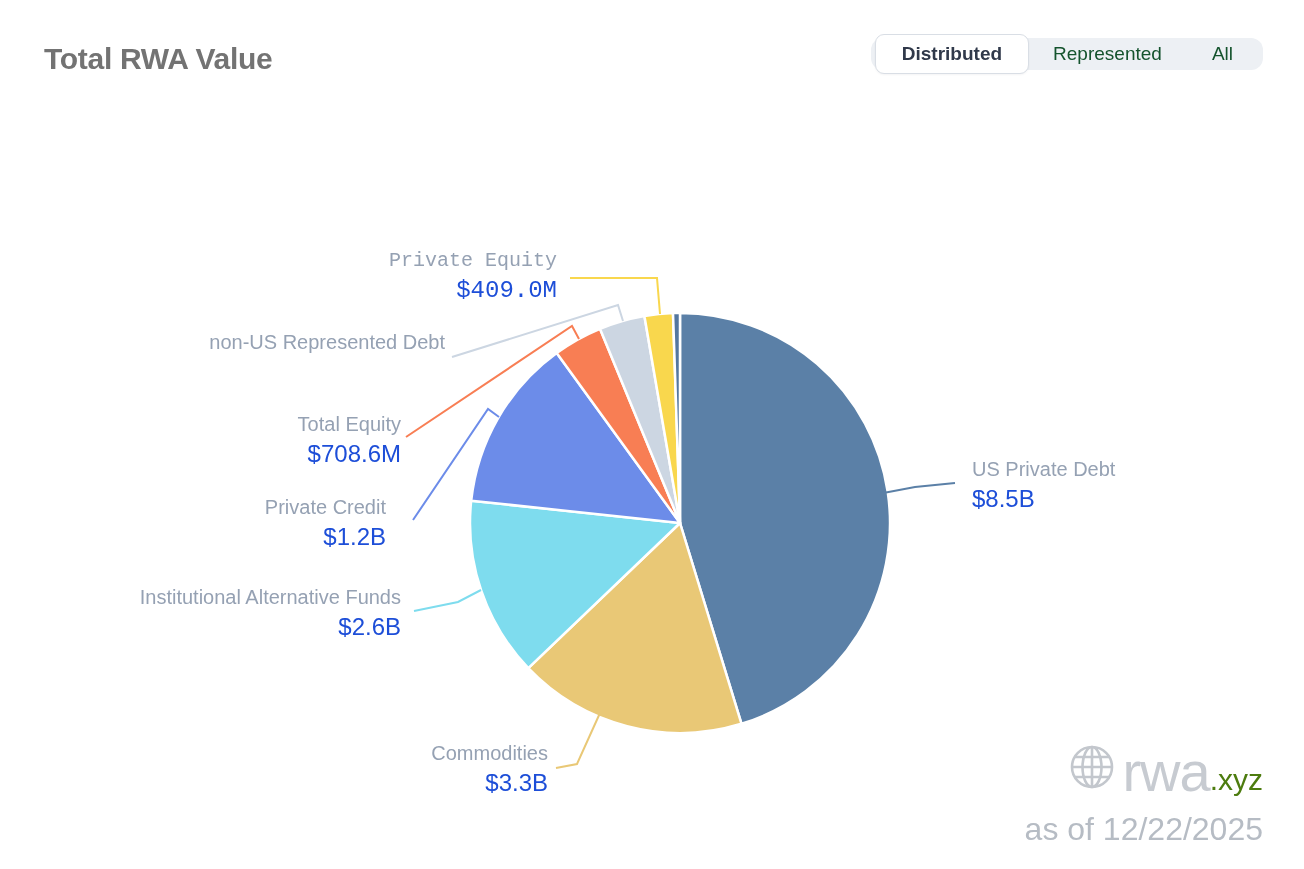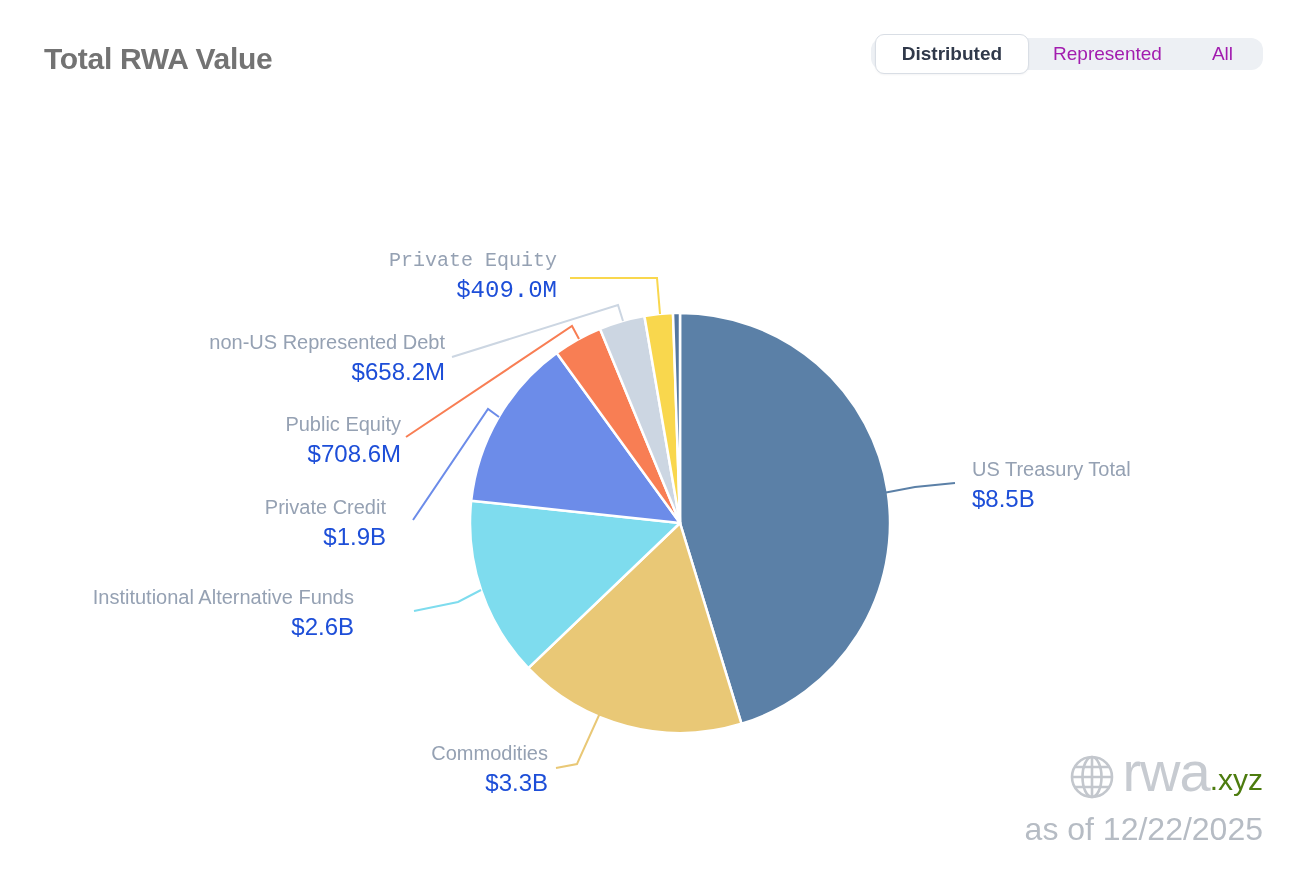--- a/index.html
+++ b/index.html
@@ -12,41 +12,41 @@
   }
 
   .view-toggle {
     position: absolute; top: 38px; right: 41px; height: 32px;
     background: #edf0f4; border-radius: 12px;
     display: flex; align-items: center; padding: 4px;
   }
   .seg-btn {
     border: none; background: transparent; height: 40px;
     font-family: "Liberation Sans", sans-serif;
-    font-size: 19px; color: #a21caf; border-radius: 9px;
+    font-size: 19px; color: #14532d; border-radius: 9px;
     padding: 0 26px; cursor: pointer; white-space: nowrap;
   }
   .seg-btn.selected {
     background: #ffffff; border: 1px solid #d9dee5; color: #30394a; font-weight: 700;
     box-shadow: 0 1px 2px rgba(30,40,60,0.05);
   }
   .seg-btn.plain { padding: 0 24px; }
   .seg-btn.narrow { padding: 0 26px; }
 
   #pie-svg { position: absolute; left: 0; top: 0; }
 
   .pie-label { position: absolute; }
   .pie-label.side-left { text-align: right; }
   .pie-label.side-right { text-align: left; }
   .pl-name { font-size: 20px; line-height: 24px; color: #95a1b3; white-space: nowrap; }
   .pl-value { font-size: 24px; line-height: 28px; color: #1d4ed8; margin-top: 4px; white-space: nowrap; }
 
   .watermark {
     position: absolute; right: 41px; top: 744px;
-    display: flex; align-items: flex-end; color: #c5c9cf;
+    display: flex; align-items: flex-start; color: #c5c9cf;
   }
   .wm-globe { margin-right: 7px; }
   .wm-brand { font-size: 56px; line-height: 56px; letter-spacing: -1px; color: #c7cbd1; }
   .wm-suffix { font-size: 30px; line-height: 30px; color: #4d7c0f; align-self: flex-end; margin-bottom: 5px; }
   .wm-asof {
     position: absolute; right: 41px; top: 811px;
     font-size: 32px; color: #b6bcc4; text-align: right; white-space: nowrap;
   }
 </style>
 </head>
@@ -72,47 +72,46 @@
     <polyline points="878,494 915,487 955,483" fill="none" stroke="#5b80a7" stroke-width="2"></polyline>
     <polyline points="600,713 577,764 556,768" fill="none" stroke="#e9c876" stroke-width="2"></polyline>
     <polyline points="481,590 458,602 414,611" fill="none" stroke="#7edcee" stroke-width="2"></polyline>
     <polyline points="499,417 488,409 413,520" fill="none" stroke="#6c8ce9" stroke-width="2"></polyline>
     <polyline points="579,339 572,326 406,437" fill="none" stroke="#f87e54" stroke-width="2"></polyline>
     <polyline points="623,321 618,305 452,357" fill="none" stroke="#ccd6e2" stroke-width="2"></polyline>
     <polyline points="660,314 657,278 570,278" fill="none" stroke="#f9d74d" stroke-width="2"></polyline>
   </svg>
 
 <div class="pie-label side-right" style="left:972px; top:457px;">
-  <div class="pl-name">US Treasury Total</div>
+  <div class="pl-name">US Private Debt</div>
   <div class="pl-value">$8.5B</div>
 </div>
 
 <div class="pie-label side-left" style="right:756px; top:741px;">
   <div class="pl-name">Commodities</div>
   <div class="pl-value">$3.3B</div>
 </div>
 
-<div class="pie-label side-left" style="right:950px; top:585px;margin-left:39px;">
+<div class="pie-label side-left" style="right:903px; top:585px;margin-left:39px;">
   <div class="pl-name">Institutional Alternative Funds</div>
   <div class="pl-value">$2.6B</div>
 </div>
 
 <div class="pie-label side-left" style="right:918px; top:495px;">
   <div class="pl-name">Private Credit</div>
-  <div class="pl-value">$1.9B</div>
+  <div class="pl-value">$1.2B</div>
 </div>
 
 <div class="pie-label side-left" style="right:903px; top:412px;">
-  <div class="pl-name">Public Equity</div>
+  <div class="pl-name">Total Equity</div>
   <div class="pl-value">$708.6M</div>
 </div>
 
 <div class="pie-label side-left" style="right:859px; top:330px;">
   <div class="pl-name">non-US Represented Debt</div>
-  <div class="pl-value">$658.2M</div>
 </div>
 
 <div class="pie-label side-left" style="right:747px; top:249px;font-family:Liberation Mono, monospace;">
   <div class="pl-name">Private Equity</div>
   <div class="pl-value">$409.0M</div>
 </div>
 
 <div class="watermark">
   <svg class="wm-globe" width="46" height="46" viewBox="-23 -23 46 46">
     <g fill="none" stroke="#c3c7cd" stroke-width="2.6">

